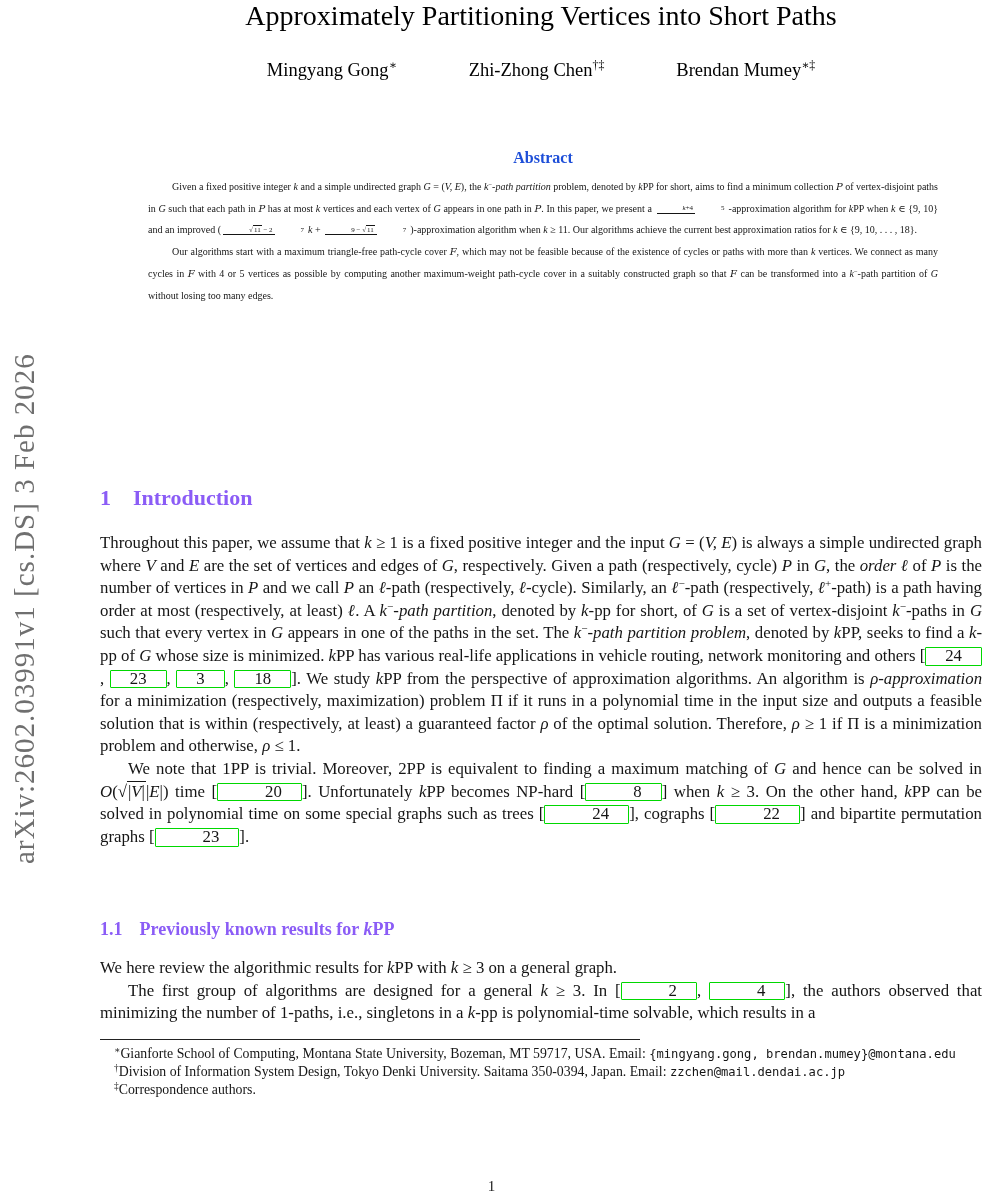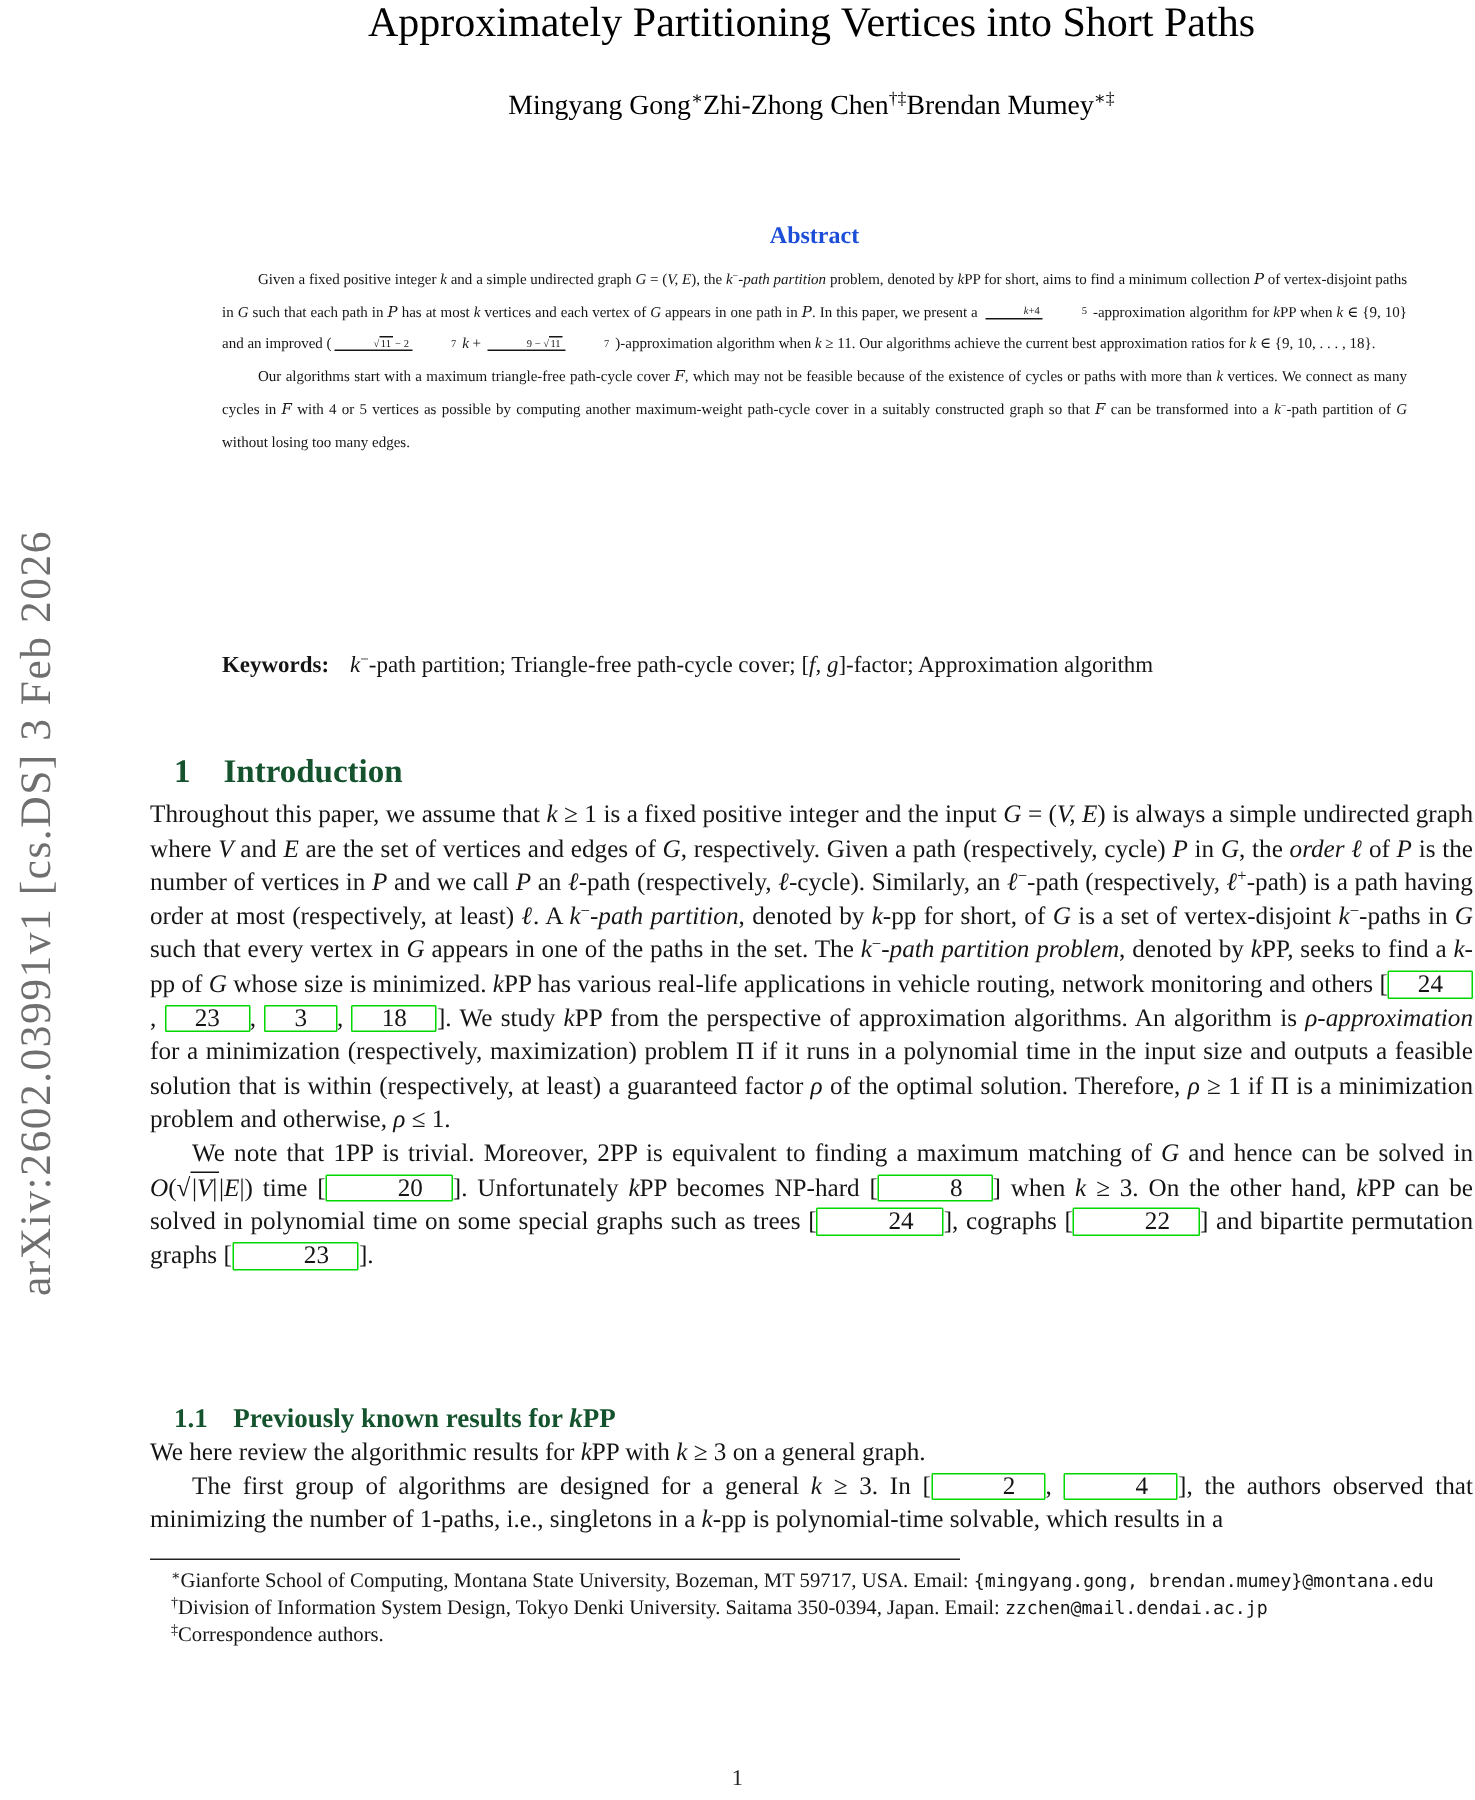--- a/index.html
+++ b/index.html
@@ -16,21 +16,21 @@
     white-space:nowrap;font-size:29px;letter-spacing:1px;
     color:#6f6f6f;
   }
 
   .title{
     position:absolute;left:100px;top:0px;width:882px;margin:0;
     text-align:center;font-size:28px;font-weight:400;color:#000;
   }
   .authors{
     position:absolute;left:100px;top:58px;width:882px;
-    display:flex;justify-content:center;
+    display:flex;justify-content:center;gap:72px;
     font-size:18.5px;color:#000;
   }
   .author sup{font-size:64%;}
 
   .abs-head{
     position:absolute;left:148px;top:149px;width:790px;margin:0;
     text-align:center;font-weight:700;font-size:16px;color:#1d4ed8;
   }
   .abs-body{
     position:absolute;left:148px;top:176px;width:790px;
@@ -38,21 +38,21 @@
   }
   .abs-body p{margin:0;text-indent:24px;}
 
   .keywords{
     position:absolute;left:148px;top:433px;width:790px;
     font-size:15.3px;line-height:21px;
   }
   .kw-label{font-weight:700;margin-right:14px;}
 
   .sec-head{
-    position:absolute;left:100px;margin:16px;color:#14532d;font-weight:700;
+    position:absolute;left:100px;margin:0;color:#8b5cf6;font-weight:700;
   }
   .sec1{top:485px;font-size:22px;}
   .sec1 .sec-num{margin-right:22px;}
   .sec11{top:919px;font-size:18px;}
   .sec11 .sec-num{margin-right:17px;}
 
   .body-block{
     position:absolute;left:100px;width:882px;
     font-size:16.8px;line-height:22.6px;text-align:justify;
   }
@@ -122,23 +122,20 @@
         </span>-approximation algorithm for <span class="mi">k</span>PP when <span class="mi">k</span> ∈ {9, 10} and an improved (<span class="frac">
           <span class="fn"><span class="sqrt"><span>√</span><span class="ovl">11</span></span> − 2</span>
           <span class="fd">7</span>
         </span><span class="mi">k</span> + <span class="frac">
           <span class="fn">9 − <span class="sqrt"><span>√</span><span class="ovl">11</span></span></span>
           <span class="fd">7</span>
         </span>)-approximation algorithm when <span class="mi">k</span> ≥ 11.  Our algorithms achieve the current best approximation ratios for <span class="mi">k</span> ∈ {9, 10, . . . , 18}.</p>
     <p>Our algorithms start with a maximum triangle-free path-cycle cover <span class="cal">F</span>, which may not be feasible because of the existence of cycles or paths with more than <span class="mi">k</span> vertices. We connect as many cycles in <span class="cal">F</span> with 4 or 5 vertices as possible by computing another maximum-weight path-cycle cover in a suitably constructed graph so that <span class="cal">F</span> can be transformed into a <span class="mi">k</span><span class="sp">−</span>-path partition of <span class="mi">G</span> without losing too many edges.</p>
   </div>
 
-  <div class="keywords">
-    <span class="kw-label">Keywords:</span><span><span class="mi">k</span><span class="sp">−</span>-path partition; Triangle-free path-cycle cover; [<span class="mi">f, g</span>]-factor; Approximation algorithm</span>
-  </div>
 
   <h2 class="sec-head sec1">
     <span class="sec-num">1</span><span>Introduction</span>
   </h2>
 
   <div class="body-block intro">
     <p>Throughout this paper, we assume that <span class="mi">k</span> ≥ 1 is a fixed positive integer and the input <span class="mi">G</span> = (<span class="mi">V, E</span>) is always a simple undirected graph where <span class="mi">V</span> and <span class="mi">E</span> are the set of vertices and edges of <span class="mi">G</span>, respectively.  Given a path (respectively, cycle) <span class="mi">P</span> in <span class="mi">G</span>, the <span class="it">order</span> <span class="mi">ℓ</span> of <span class="mi">P</span> is the number of vertices in <span class="mi">P</span> and we call <span class="mi">P</span> an <span class="mi">ℓ</span>-path (respectively, <span class="mi">ℓ</span>-cycle).  Similarly, an <span class="mi">ℓ</span><span class="sp">−</span>-path (respectively, <span class="mi">ℓ</span><span class="sp">+</span>-path) is a path having order at most (respectively, at least) <span class="mi">ℓ</span>. A <span class="mi">k</span><span class="sp">−</span><span class="it">-path partition</span>, denoted by <span class="mi">k</span>-pp for short, of <span class="mi">G</span> is a set of vertex-disjoint <span class="mi">k</span><span class="sp">−</span>-paths in <span class="mi">G</span> such that every vertex in <span class="mi">G</span> appears in one of the paths in the set. The <span class="mi">k</span><span class="sp">−</span><span class="it">-path partition problem</span>, denoted by <span class="mi">k</span>PP, seeks to find a <span class="mi">k</span>-pp of <span class="mi">G</span> whose size is minimized.  <span class="mi">k</span>PP has various real-life applications in vehicle routing, network monitoring and others [<span class="cite">24</span>, <span class="cite">23</span>, <span class="cite">3</span>, <span class="cite">18</span>].  We study <span class="mi">k</span>PP from the perspective of approximation algorithms.  An algorithm is <span class="it">ρ-approximation</span> for a minimization (respectively, maximization) problem Π if it runs in a polynomial time in the input size and outputs a feasible solution that is within (respectively, at least) a guaranteed factor <span class="mi">ρ</span> of the optimal solution. Therefore, <span class="mi">ρ</span> ≥ 1 if Π is a minimization problem and otherwise, <span class="mi">ρ</span> ≤ 1.</p>
     <p class="indent">We note that 1PP is trivial. Moreover, 2PP is equivalent to finding a maximum matching of <span class="mi">G</span> and hence can be solved in <span class="mi">O</span>(<span class="sqrt"><span>√</span><span class="ovl">|<span class="mi">V</span>|</span></span>|<span class="mi">E</span>|) time [<span class="cite">20</span>]. Unfortunately <span class="mi">k</span>PP becomes NP-hard [<span class="cite">8</span>] when <span class="mi">k</span> ≥ 3. On the other hand, <span class="mi">k</span>PP can be solved in polynomial time on some special graphs such as trees [<span class="cite">24</span>], cographs [<span class="cite">22</span>] and bipartite permutation graphs [<span class="cite">23</span>].</p>
   </div>
 

